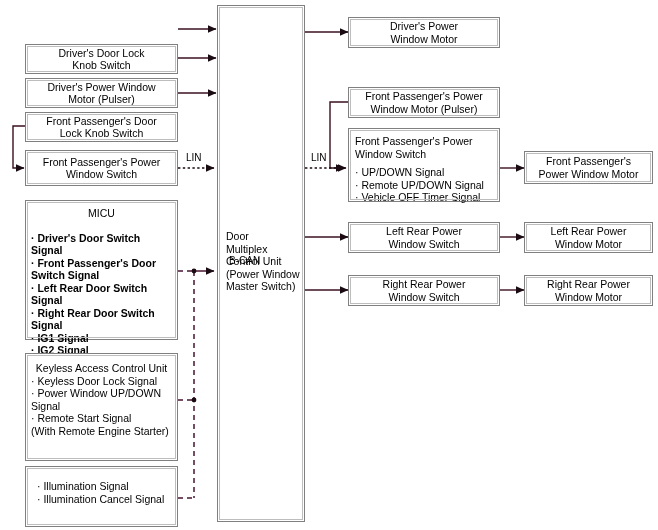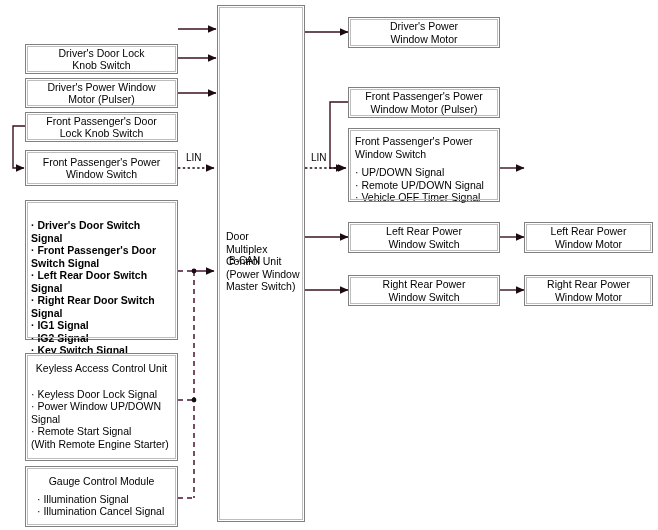--- a/index.html
+++ b/index.html
@@ -142,43 +142,43 @@
     <span class="title">Front Passenger's Door
 Lock Knob Switch</span>
   </div>
 
   <div class="box center-lbl" style="left:25px; top:150px; width:153px; height:36px;">
     <span class="title">Front Passenger's Power
 Window Switch</span>
   </div>
 
   <div class="box left-body" style="left:25px; top:200px; width:153px; height:140px; padding:6px 5px 0 5px;">
+    <span class="hdr">MICU</span>
     <span class="lines" style="margin-top:12px;font-weight:bold;">· Driver's Door Switch Signal
 · Front Passenger's Door
 Switch Signal
 · Left Rear Door Switch
 Signal
 · Right Rear Door Switch
 Signal
 · IG1 Signal
 · IG2 Signal
 · Key Switch Signal</span>
   </div>
 
   <div class="box left-body" style="left:25px; top:353px; width:153px; height:108px; padding:8px 5px 0 5px;">
     <span class="hdr">Keyless Access Control Unit</span>
-    <span class="lines" style="margin-top:13px;">· Keyless Door Lock Signal
+    <span class="lines" style="margin-top:0;">· Keyless Door Lock Signal
 · Power Window UP/DOWN
 Signal
 · Remote Start Signal
 (With Remote Engine Starter)</span>
   </div>
 
   <div class="box left-body" style="left:25px; top:466px; width:153px; height:61px; padding:8px 5px 0 5px;">
-    <span class="hdr">Gauge Control Module</span>
     <span class="lines" style="margin-top:5px; padding-left:6px;">· Illumination Signal
 · Illumination Cancel Signal</span>
   </div>
 
   <div class="box" style="left:217px; top:5px; width:88px; height:517px; padding:11px;">
     <span class="lines" style="position:absolute; left:8px; top:224px; line-height:12.5px;">Door
 Multiplex
 Control Unit
 (Power Window
 Master Switch)</span>
@@ -205,20 +205,24 @@
   <div class="box center-lbl" style="left:348px; top:222px; width:152px; height:31px;">
     <span class="title">Left Rear Power
 Window Switch</span>
   </div>
 
   <div class="box center-lbl" style="left:348px; top:275px; width:152px; height:31px;">
     <span class="title">Right Rear Power
 Window Switch</span>
   </div>
 
+  <div class="box center-lbl" style="left:524px; top:151px; width:129px; height:33px;">
+    <span class="title">Front Passenger's
+Power Window Motor</span>
+  </div>
 
   <div class="box center-lbl" style="left:524px; top:222px; width:129px; height:31px;">
     <span class="title">Left Rear Power
 Window Motor</span>
   </div>
 
   <div class="box center-lbl" style="left:524px; top:275px; width:129px; height:31px;">
     <span class="title">Right Rear Power
 Window Motor</span>
   </div>

